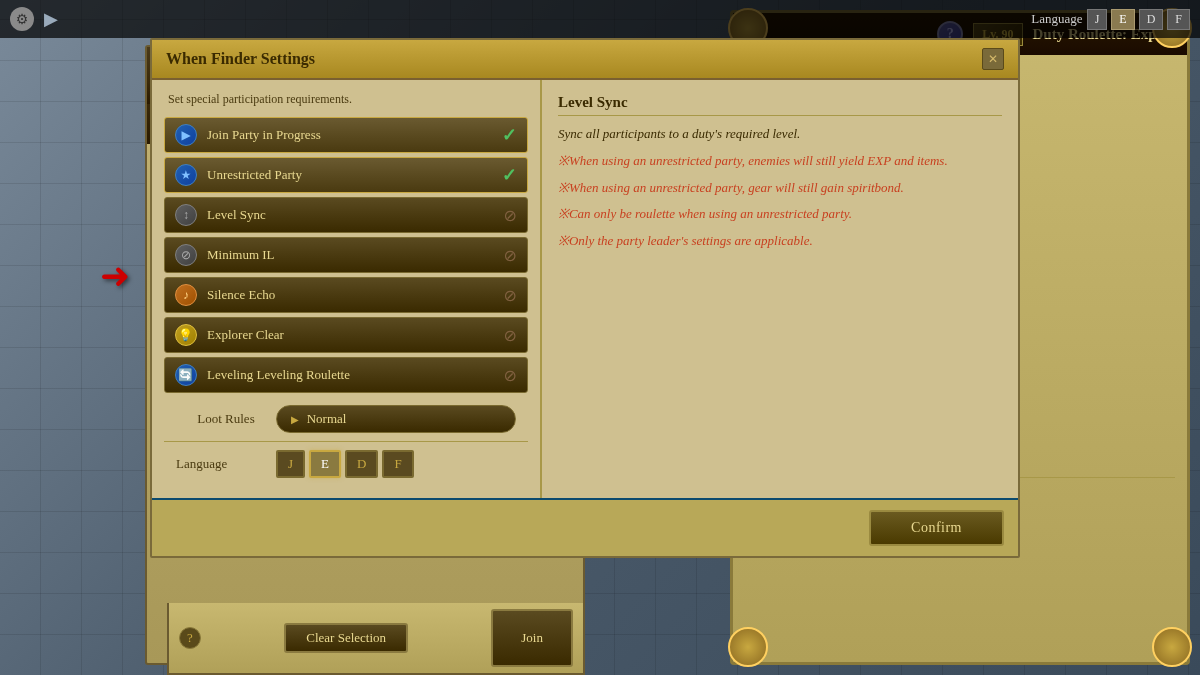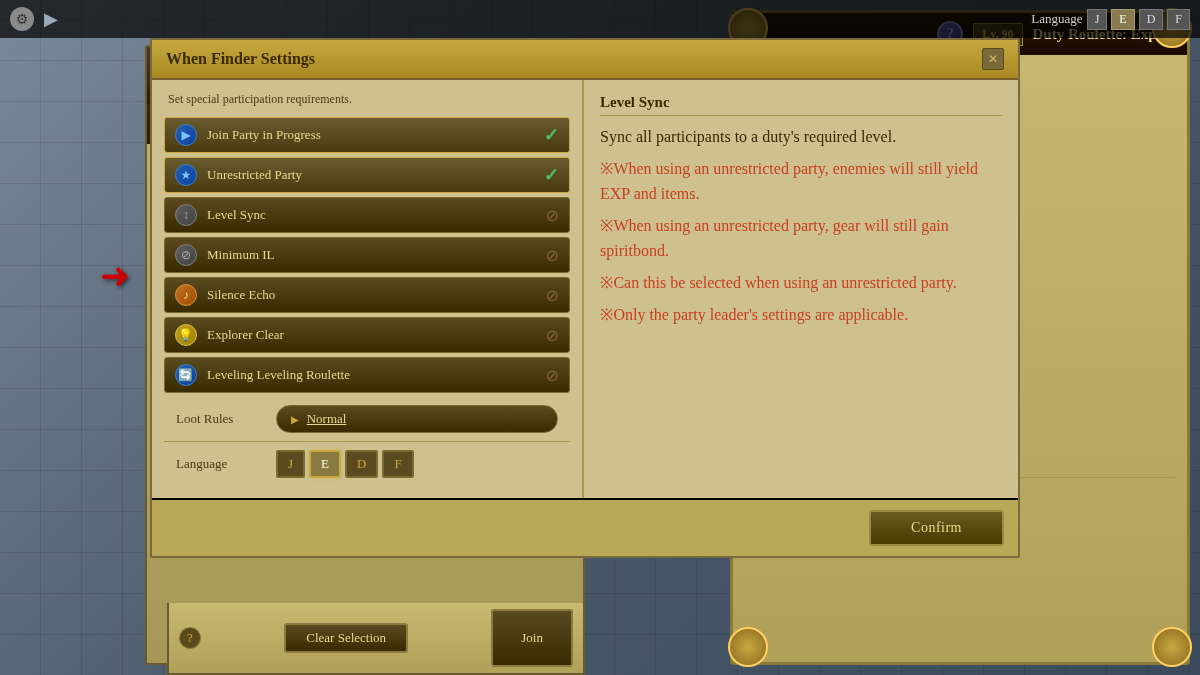--- a/index.html
+++ b/index.html
@@ -252,21 +252,21 @@
       justify-content: center;
       font-size: 12px;
     }
 
     .settings-body {
       display: flex;
       min-height: 340px;
     }
 
     .settings-left {
-      width: 432px;
+      width: 390px;
       padding: 12px;
       border-right: 2px solid #a89848;
       background: #cfc090;
     }
 
     .settings-subtitle {
       color: #4a3a10;
       font-size: 12px;
       margin-bottom: 10px;
       padding: 0 4px;
@@ -282,23 +282,24 @@
       color: #3a2a00;
       font-size: 15px;
       font-weight: bold;
       margin-bottom: 8px;
       border-bottom: 1px solid #a89848;
       padding-bottom: 4px;
     }
 
     .info-text {
       color: #3a2a00;
-      font-size: 16px;
+      font-size: 13px;
       line-height: 1.6;
       margin-bottom: 6px;
+      font-style: italic;
     }
 
     .info-text.red {
       color: #c84020;
     }
 
     
     .setting-item {
       display: flex;
       align-items: center;
@@ -373,20 +374,21 @@
       color: #806040;
       font-size: 16px;
     }
 
     
     .loot-row {
       display: flex;
       align-items: center;
       padding: 8px 12px;
       background: #cfc090;
+      text-align: center;
     }
 
     .loot-label {
       color: #4a3a10;
       font-size: 13px;
       width: 100px;
     }
 
     .loot-selector {
       flex: 1;
@@ -401,21 +403,20 @@
     }
 
     .loot-arrow {
       color: #c8a840;
       font-size: 10px;
     }
 
     .loot-value {
       color: #e8d890;
       font-size: 13px;
-      text-decoration: underline;
     }
 
     
     .lang-row {
       display: flex;
       align-items: center;
       padding: 8px 12px;
       background: #cfc090;
       border-top: 1px solid #a89848;
     }
@@ -449,21 +450,21 @@
       box-shadow: 0 0 4px rgba(200,168,64,0.5);
     }
 
     
     .settings-footer {
       display: flex;
       justify-content: flex-end;
       gap: 10px;
       padding: 10px 14px;
       background: #b8a858;
-      border-top: 2px solid #000000;
+      border-top: 2px solid #0c4a6e;
     }
 
     .footer-btn {
       background: linear-gradient(180deg, #6a5a20 0%, #4a3a00 100%);
       border: 2px solid #9a8a40;
       color: #e8d890;
       padding: 8px 40px;
       font-size: 14px;
       cursor: pointer;
       border-radius: 3px;
@@ -799,21 +800,21 @@
           <button class="lang-btn-modal">F</button>
         </div>
       </div>
     </div>
 
     <div class="settings-right">
       <div class="info-title">Level Sync</div>
       <p class="info-text">Sync all participants to a duty's required level.</p>
       <p class="info-text red">※When using an unrestricted party, enemies will still yield EXP and items.</p>
       <p class="info-text red">※When using an unrestricted party, gear will still gain spiritbond.</p>
-      <p class="info-text red">※Can this be selected when using an unrestricted party.</p>
+      <p class="info-text red">※Can only be roulette when using an unrestricted party.</p>
       <p class="info-text red">※Only the party leader's settings are applicable.</p>
     </div>
   </div>
 
   <div class="settings-footer">
     <button class="footer-btn">Confirm</button>
   </div>
 </div>
 
 <div class="right-panel">

